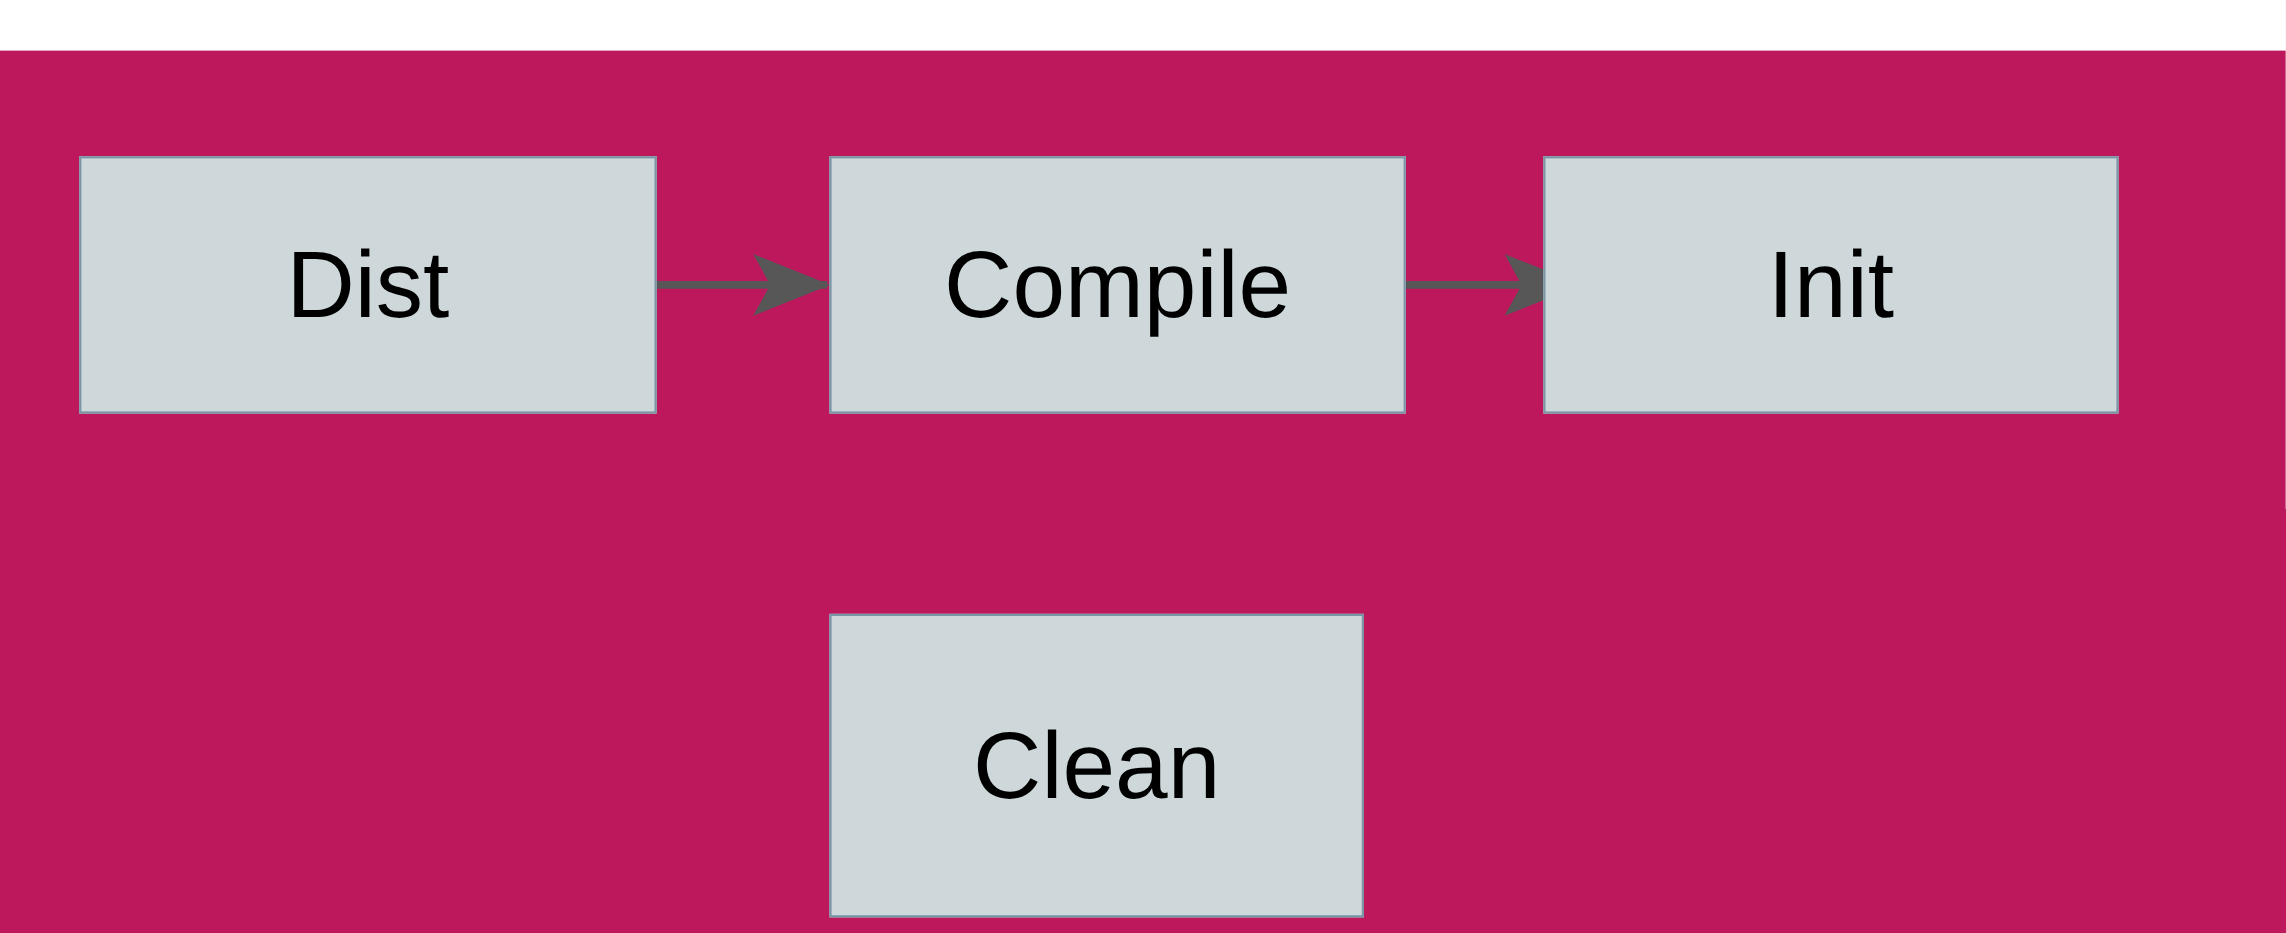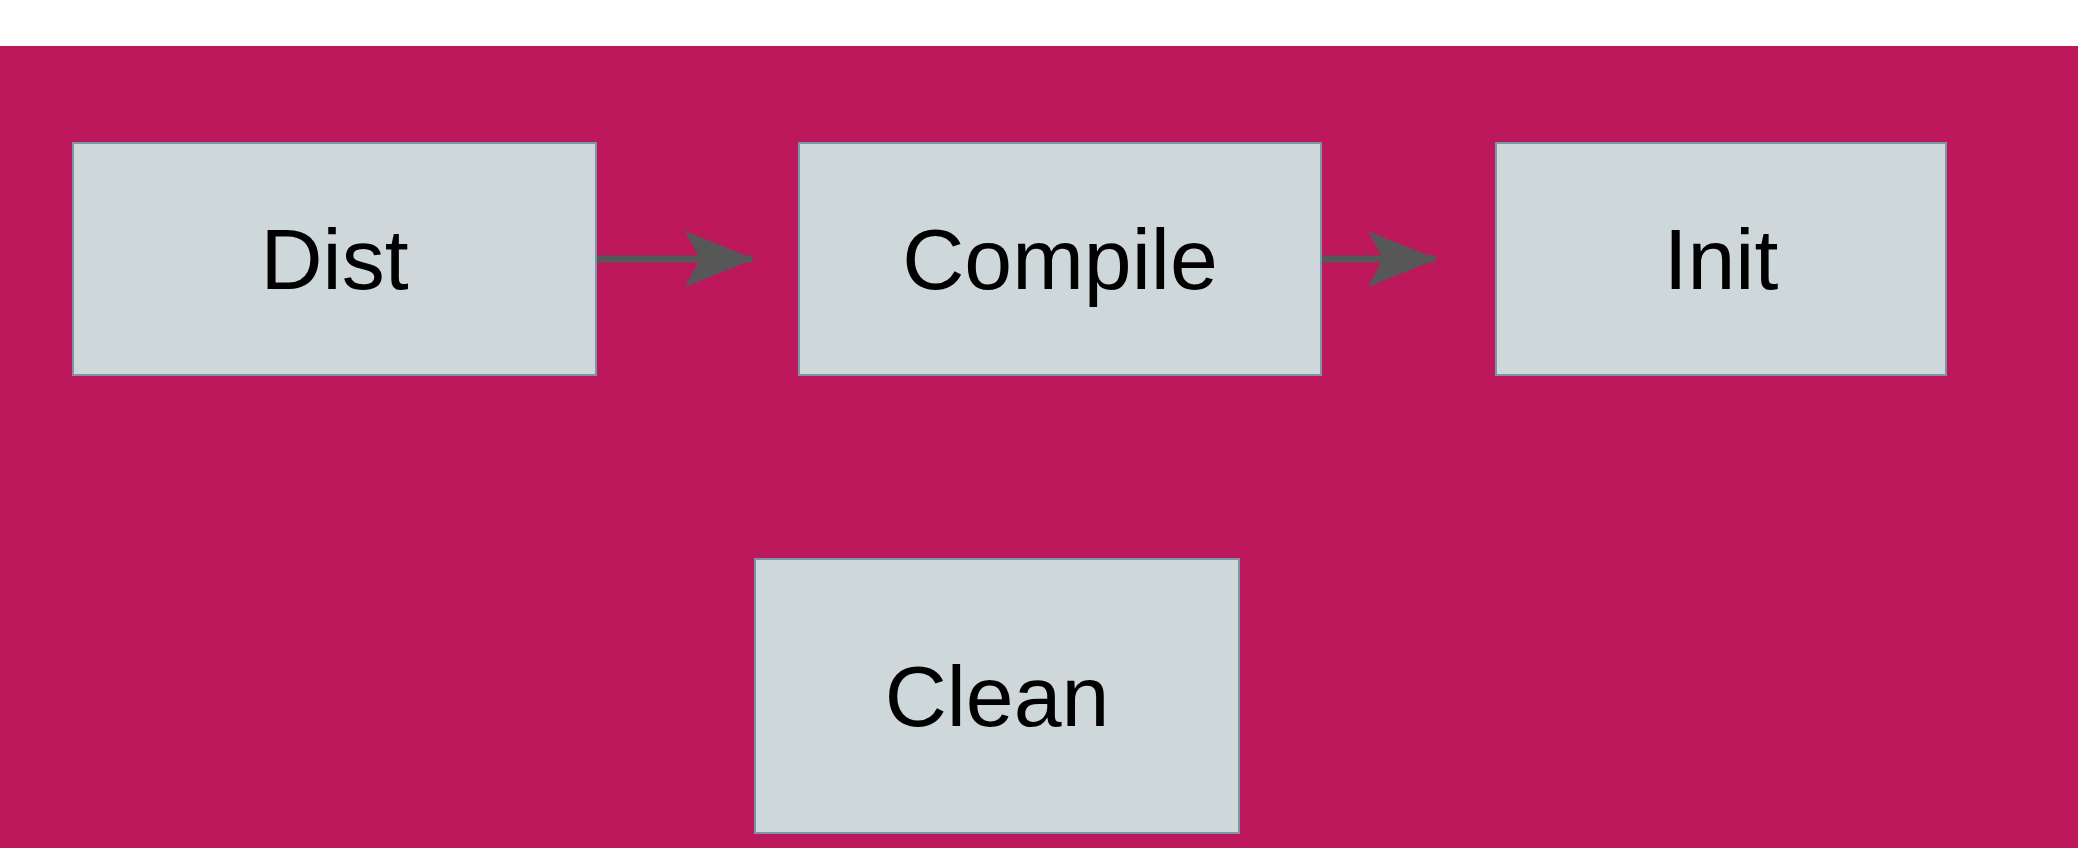--- a/index.html
+++ b/index.html
@@ -42,22 +42,22 @@
     position: absolute;
     left: 0;
     top: 0;
     width: 2078px;
     height: 848px;
     pointer-events: none;
   }
 
   
   #node-dist    { left: 72px;   top: 96px;  width: 525px; height: 234px; }
-  #node-compile { left: 798px;  top: 96px;  width: 524px; height: 234px; }
-  #node-init    { left: 1495px; top: 96px;  width: 452px; height: 234px; }
+  #node-compile { left: 754px;  top: 96px;  width: 524px; height: 234px; }
+  #node-init    { left: 1403px; top: 96px;  width: 523px; height: 234px; }
   #node-clean   { left: 754px;  top: 512px; width: 486px; height: 276px; }
 </style>
 </head>
 <body>
 
 <div id="canvas">
 
   <svg class="edge-layer" viewBox="0 0 2078 848" width="2078" height="848" xmlns="http://www.w3.org/2000/svg">
     <defs>
       <marker id="arrowhead" markerWidth="10" markerHeight="8" refX="9.6" refY="4" orient="auto" markerUnits="strokeWidth">

